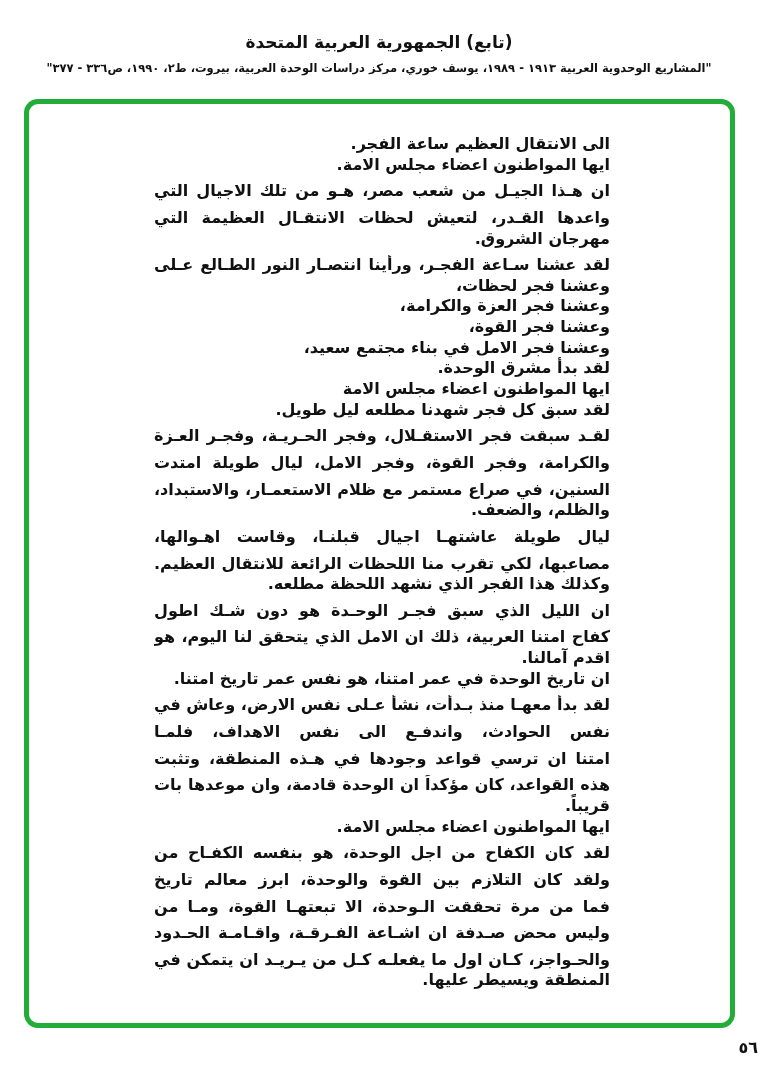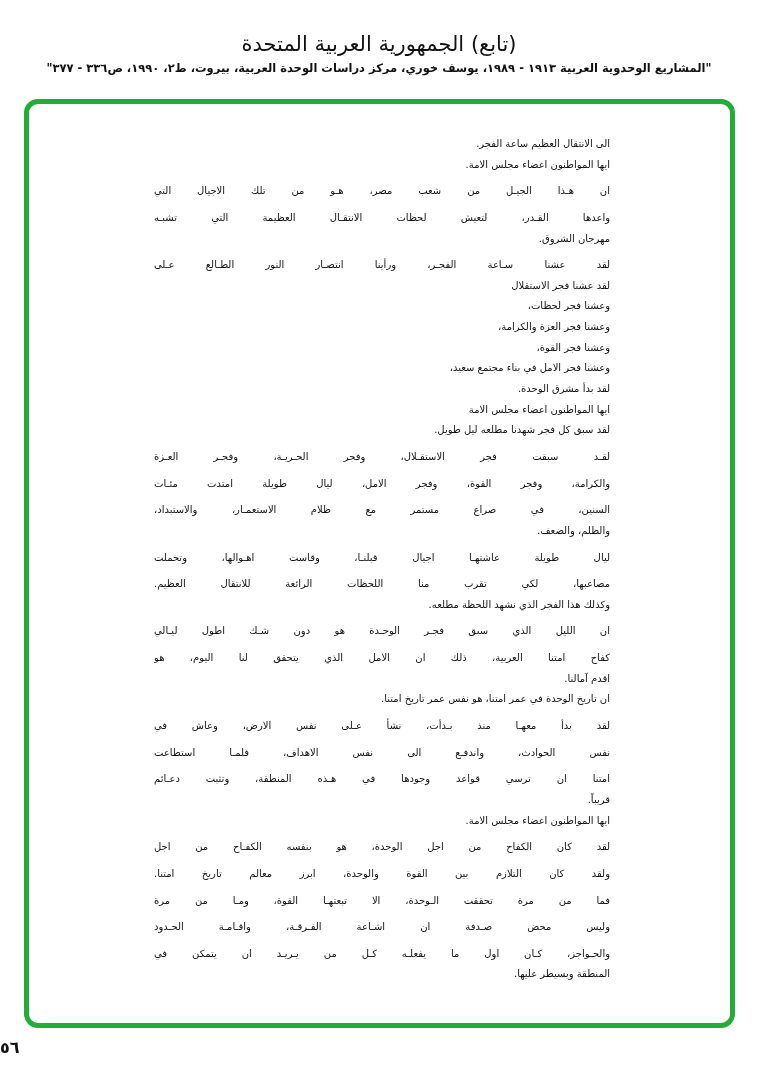--- a/index.html
+++ b/index.html
@@ -15,22 +15,22 @@
     color: #111111;
     overflow: hidden;
   }
   .header-title {
     position: absolute;
     top: 32px;
     left: 0;
     right: 0;
     text-align: center;
     direction: rtl;
-    font-size: 21px;
-    font-weight: normal;
+    font-size: 17px;
+    font-weight: bold;
     letter-spacing: 0.2px;
   }
   .header-citation {
     position: absolute;
     top: 61px;
     left: 0;
     right: 0;
     text-align: center;
     direction: rtl;
     font-size: 11.5px;
@@ -48,40 +48,40 @@
   }
   .text-column {
     position: absolute;
     left: 154px;
     top: 134px;
     width: 456px;
   }
   .line {
     direction: rtl;
     text-align: right;
-    font-size: 10px;
-    font-weight: normal;
+    font-size: 16px;
+    font-weight: bold;
     line-height: 20.65px;
     height: 20.65px;
     white-space: nowrap;
     overflow: visible;
   }
   .line.just {
     white-space: normal;
     text-align: justify;
     text-align-last: justify;
     overflow: hidden;
     margin-top: 6px;
   }
   .page-number {
     position: absolute;
     top: 1038px;
     left: 0;
     right: 0;
-    text-align: left;
+    text-align: right;
     direction: rtl;
     font-size: 16px;
     font-weight: bold;
   }
 </style>
 </head>
 <body style="background: rgb(255, 255, 255); color: rgb(17, 17, 17);">
 
 <div class="header-title">(تابع) الجمهورية العربية المتحدة</div>
 
@@ -89,21 +89,20 @@
 
 <div class="green-frame" style="border-color: rgb(34, 172, 56);"></div>
 
 <div class="text-column" id="text-column">
     <div class="line">الى الانتقال العظيم ساعة الفجر.</div>
     <div class="line">ايها المواطنون اعضاء مجلس الامة.</div>
     <div class="line just">ان هـذا الجيـل من شعب مصر، هـو من تلك الاجيال التي</div>
     <div class="line just">واعدها القـدر، لتعيش لحظات الانتقـال العظيمة التي تشبـه</div>
     <div class="line">مهرجان الشروق.</div>
     <div class="line just">لقد عشنا سـاعة الفجـر، ورأينا انتصـار النور الطـالع عـلى</div>
-    <div class="line">لقد عشنا فجر الاستقلال</div>
     <div class="line">وعشنا فجر لحظات،</div>
     <div class="line">وعشنا فجر العزة والكرامة،</div>
     <div class="line">وعشنا فجر القوة،</div>
     <div class="line">وعشنا فجر الامل في بناء مجتمع سعيد،</div>
     <div class="line">لقد بدأ مشرق الوحدة.</div>
     <div class="line">ايها المواطنون اعضاء مجلس الامة</div>
     <div class="line">لقد سبق كل فجر شهدنا مطلعه ليل طويل.</div>
     <div class="line just">لقـد سبقت فجر الاستقـلال، وفجر الحـريـة، وفجـر العـزة</div>
     <div class="line just">والكرامة، وفجر القوة، وفجر الامل، ليال طويلة امتدت مئـات</div>
     <div class="line just">السنين، في صراع مستمر مع ظلام الاستعمـار، والاستبداد،</div>
@@ -111,20 +110,21 @@
     <div class="line just">ليال طويلة عاشتهـا اجيال قبلنـا، وقاست اهـوالها، وتحملت</div>
     <div class="line just">مصاعبها، لكي تقرب منا اللحظات الرائعة للانتقال العظيم.</div>
     <div class="line">وكذلك هذا الفجر الذي نشهد اللحظة مطلعه.</div>
     <div class="line just">ان الليل الذي سبق فجـر الوحـدة هو دون شـك اطول ليـالي</div>
     <div class="line just">كفاح امتنا العربية، ذلك ان الامل الذي يتحقق لنا اليوم، هو</div>
     <div class="line">اقدم آمالنا.</div>
     <div class="line">ان تاريخ الوحدة في عمر امتنا، هو نفس عمر تاريخ امتنا.</div>
     <div class="line just">لقد بدأ معهـا منذ بـدأت، نشأ عـلى نفس الارض، وعاش في</div>
     <div class="line just">نفس الحوادث، واندفـع الى نفس الاهداف، فلمـا استطاعت</div>
     <div class="line just">امتنا ان ترسي قواعد وجودها في هـذه المنطقة، وتثبت دعـائم</div>
+    <div class="line just">هذه القواعد، كان مؤكداً ان الوحدة قادمة، وان موعدها بات</div>
     <div class="line">قريباً.</div>
     <div class="line">ايها المواطنون اعضاء مجلس الامة.</div>
     <div class="line just">لقد كان الكفاح من اجل الوحدة، هو بنفسه الكفـاح من اجل</div>
     <div class="line just">ولقد كان التلازم بين القوة والوحدة، ابرز معالم تاريخ امتنا.</div>
     <div class="line just">فما من مرة تحققت الـوحدة، الا تبعتهـا القوة، ومـا من مرة</div>
     <div class="line just">وليس محض صـدفة ان اشـاعة الفـرقـة، واقـامـة الحـدود</div>
     <div class="line just">والحـواجز، كـان اول ما يفعلـه كـل من يـريـد ان يتمكن في</div>
     <div class="line">المنطقة ويسيطر عليها.</div>
   </div>
 

